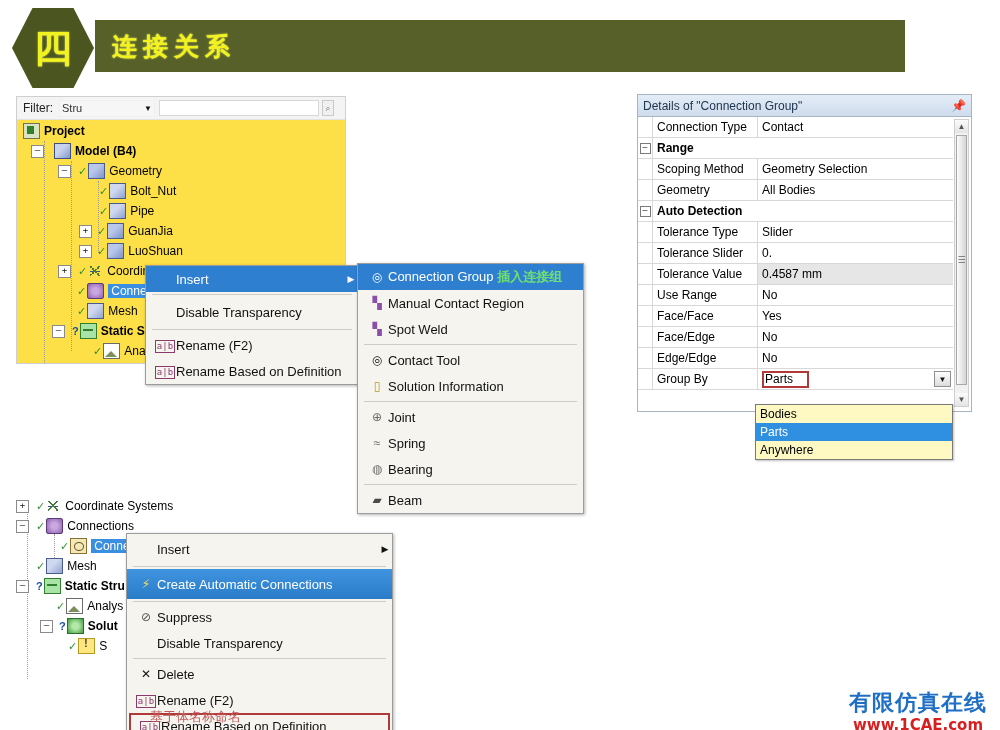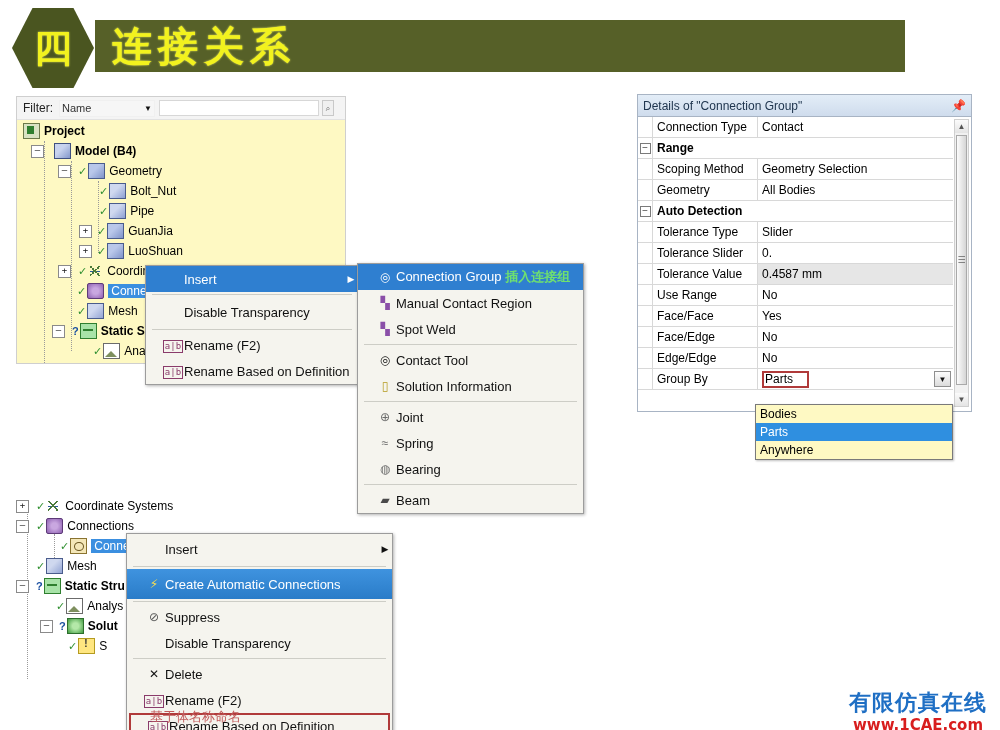--- a/index.html
+++ b/index.html
@@ -15,40 +15,40 @@
   
   #banner{left:0;top:8px;width:1000px;height:72px;}
   #banner-bar{
     position:absolute;left:95px;top:12px;width:810px;height:52px;
     background:#566028;
   }
   #banner-title{
     position:absolute;left:112px;top:12px;height:52px;
     display:flex;align-items:center;
     font-family:"DejaVu Sans",sans-serif;
-    font-size:40px;font-weight:700;letter-spacing:6px;
+    font-size:25px;font-weight:700;letter-spacing:6px;
     color:#f2f21e;
     text-shadow:0 0 2px #ffff66;
   }
   #hex{
     position:absolute;left:12px;top:0px;width:82px;height:80px;
     background:#4a5520;
     clip-path:polygon(25% 0%,75% 0%,100% 50%,75% 100%,25% 100%,0% 50%);
     display:flex;align-items:center;justify-content:center;
   }
   #hex span{
     font-family:"DejaVu Sans",sans-serif;
     font-size:38px;font-weight:700;color:#f2f21e;
     text-shadow:0 0 2px #ffff66;
   }
 
   
   #tree-panel{
     left:16px;top:96px;width:330px;height:268px;
-    background:#fef9c3;border:1px solid #cfcfcf;
+    background:#fde047;border:1px solid #cfcfcf;
     box-sizing:border-box;overflow:hidden;
   }
   #filter-row{
     position:absolute;left:0;top:0;width:330px;height:22px;
     background:#f4f4f4;border-bottom:1px solid #e2e2e2;
     display:flex;align-items:center;
   }
   #filter-label{margin-left:6px;font-size:12px;color:#222;}
   #filter-select{
     margin-left:6px;width:96px;height:17px;
@@ -118,21 +118,21 @@
     background:#f5f4ee;border:1px solid #9c9c9c;
     box-shadow:1px 1px 3px rgba(0,0,0,.3);
   }
   #menu3{
     left:126px;top:533px;width:265px;
     background:#f5f4ee;border:1px solid #9c9c9c;
     box-shadow:1px 1px 3px rgba(0,0,0,.3);
   }
   .mi{
     height:26px;display:flex;align-items:center;
-    font-size:13px;color:#111;padding-left:16px;position:relative;
+    font-size:13px;color:#111;padding-left:8px;position:relative;
     box-sizing:border-box;
   }
   .mi.tall{height:30px;}
   .mi .mico{width:22px;flex:none;text-align:center;font-size:12px;}
   .mi .mlabel{flex:1;}
   .mi .arrow{width:14px;flex:none;font-size:9px;text-align:center;}
   .mi.hl{background:#2f7fd0;color:#ffffff;}
   .mi.hl2{background:linear-gradient(#3f93df,#2a7cc8);color:#fff;}
   .msep{height:1px;background:#cdcdc6;margin:2px 6px;}
   .zh-green{color:#6fe06f;font-weight:700;}
@@ -225,21 +225,21 @@
   <div id="banner-title">连接关系</div>
 </div>
 
 <div class="abs" id="wm1">1CAE</div>
 <div class="abs" id="wm2">.COM</div>
 
 <div id="tree-panel" class="abs">
   <div id="filter-row">
     <span id="filter-label">Filter:</span>
     <div id="filter-select">
-      <span>Name</span>
+      <span>Stru</span>
       <span class="cav">▼</span>
     </div>
     <div id="filter-input"></div>
     <div id="filter-btn">⌕</div>
   </div>
 
   <div class="tree">
 
     <div class="dotline abs" style="left:27px;top:20px;height:230px;"></div>
     <div class="dotline abs" style="left:54px;top:40px;height:190px;"></div>

